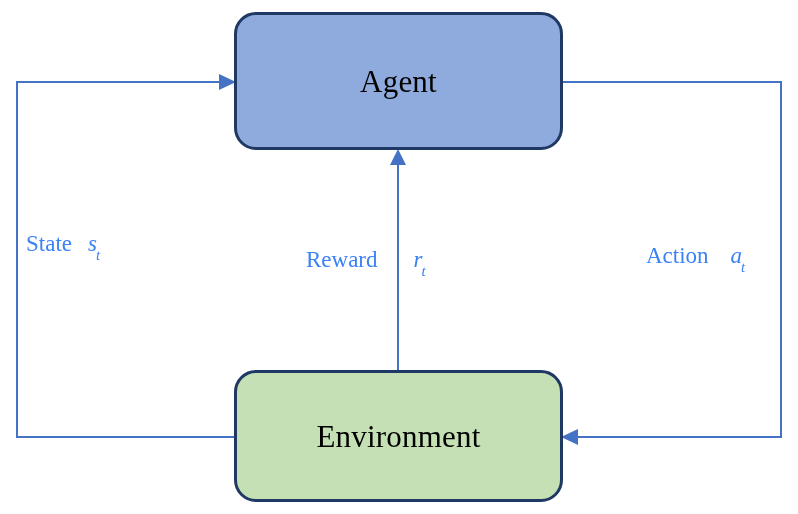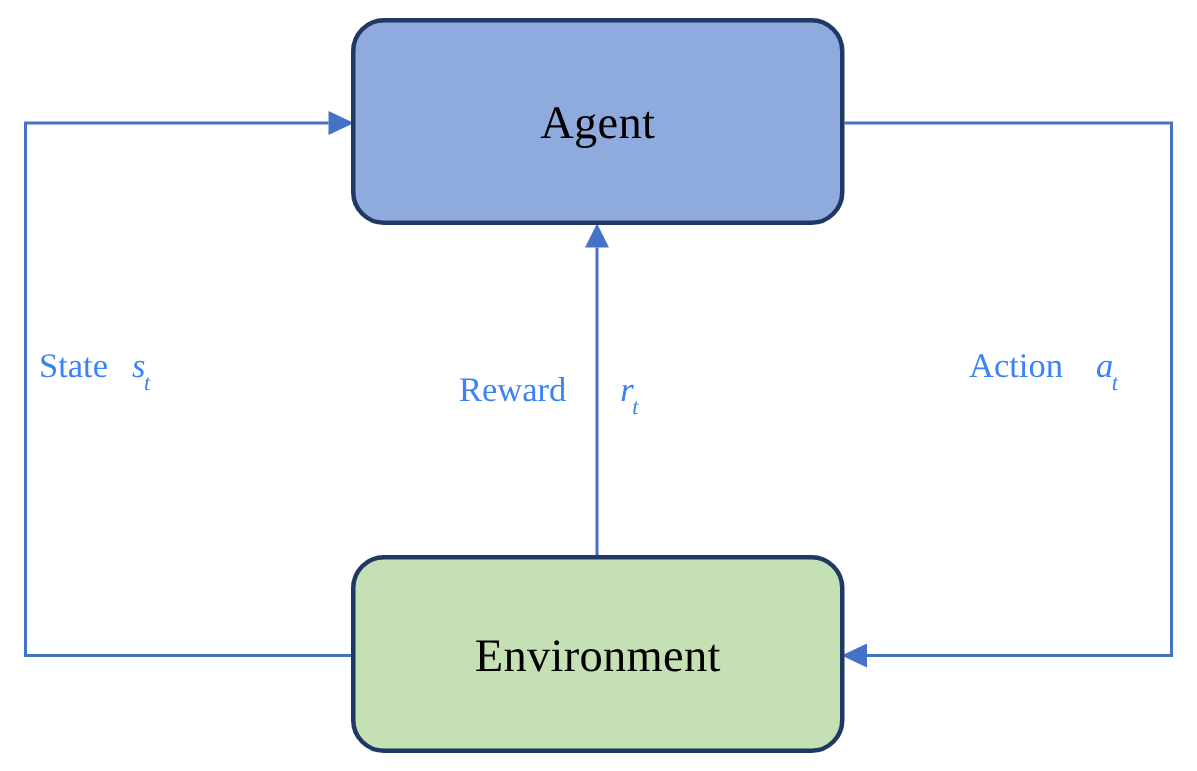--- a/index.html
+++ b/index.html
@@ -81,21 +81,21 @@
   }
   #label-state .gap { display: inline-block; width: 16px; }
   #label-reward {
     left: 306px;
     top: 232px;
     margin-top: 16px;
   }
   #label-reward .gap { display: inline-block; width: 36px; }
   #label-action {
     left: 646px;
-    top: 232px;
+    top: 244px;
     text-align: center;
   }
   #label-action .gap { display: inline-block; width: 22px; }
 </style>
 </head>
 <body>
 
 <div id="diagram-canvas">
 
   <svg id="connector-layer" viewBox="0 0 798 514" width="798" height="514" xmlns="http://www.w3.org/2000/svg">

